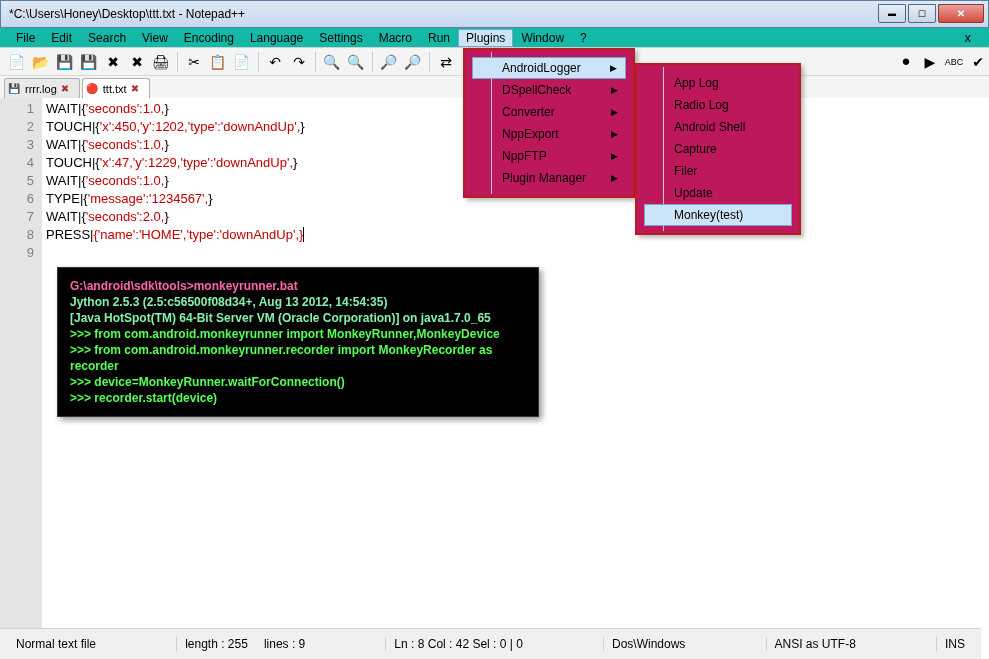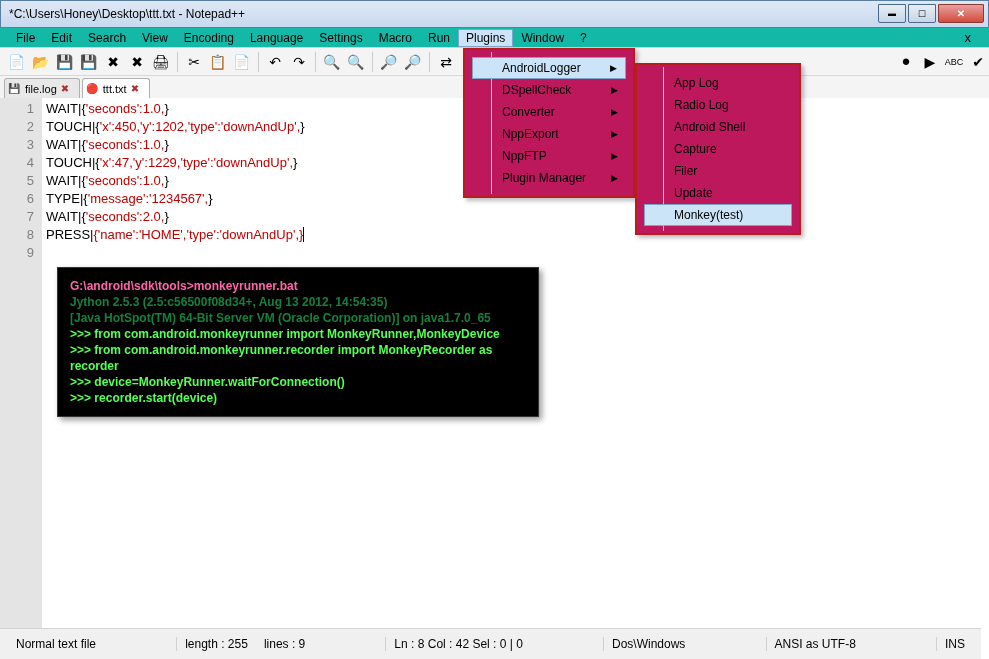--- a/index.html
+++ b/index.html
@@ -44,21 +44,21 @@
 
 .menu { position: absolute; background: #be185d; border: 2px solid #b91c1c; box-shadow: 3px 3px 4px rgba(0,0,0,.25); font-size: 12px; padding: 7px; }
 .menu .mrow { padding: 4px 30px 4px 30px; display:flex; align-items:center; position: relative; cursor:default; white-space: nowrap;}
 .menu .mrow.hover { background: #cce4f7; border: 1px solid #7da2ce; padding: 3px 29px 3px 29px; }
 .menu .mrow .arrow { position: absolute; right: 8px; font-size: 9px; }
 .menu .gutterbar { position:absolute; left:26px; top:2px; bottom:2px; width:1px; background:#d0d0d0;}
 
 
 .console { position: absolute; left: 57px; top: 267px; width: 482px; background: #000; border: 1px solid #333; box-shadow: 3px 3px 6px rgba(0,0,0,.4); padding: 10px 12px; font-family: Consolas, monospace; font-size: 12px; font-weight: bold; line-height: 16px; }
 .console .c-pink { color: #ff66aa; }
-.console .c-yel { color: #15803d; }
+.console .c-yel { color: #86efac; }
 .console .c-grn { color: #55ff55; }
 
 
 .statusbar { position:absolute; bottom:0; left:0; right:8px; height:31px; background:#f0f0f0; border-top:1px solid #d4d4d4; display:flex; align-items:center; font-size:12px; padding:0 8px;}
 .statusbar .cell { padding: 0 8px; }
 .statusbar .cell.bl { border-left: 1px solid #d0d0d0; }
 .statusbar .flex { flex:1; }
 </style>
 </head>
 <body>
@@ -122,21 +122,21 @@
   <span style="flex:1"></span>
   <span class="tbtn">⏺</span>
   <span class="tbtn">▶</span>
   <span class="tbtn" style="font-size:9px">ABC</span>
   <span class="tbtn">✔</span>
 </div>
 
 <div class="tabbar" id="tabbar">
     <div class="tab inactive">
       <span class="ticon">💾</span>
-      <span>file.log</span>
+      <span>rrrr.log</span>
       <span class="tclose">✖</span>
     </div>
     <div class="tab active">
       <span class="ticon">🔴</span>
       <span>ttt.txt</span>
       <span class="tclose">✖</span>
     </div>
   </div>
 
 <div class="editor">

